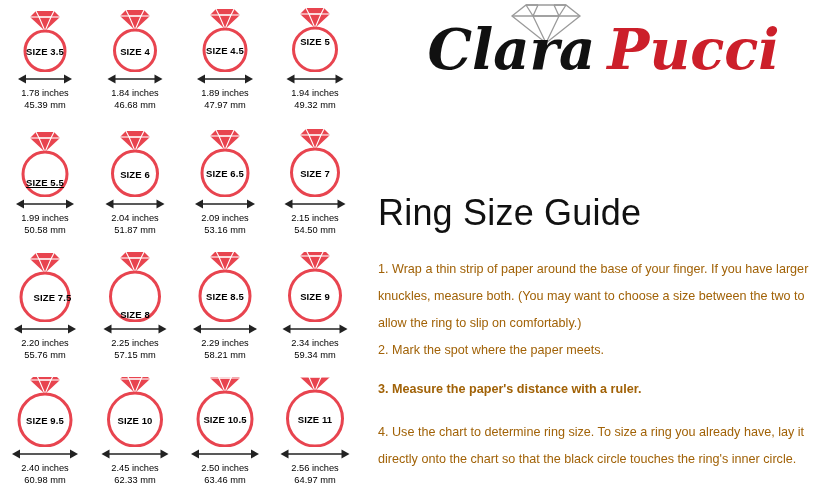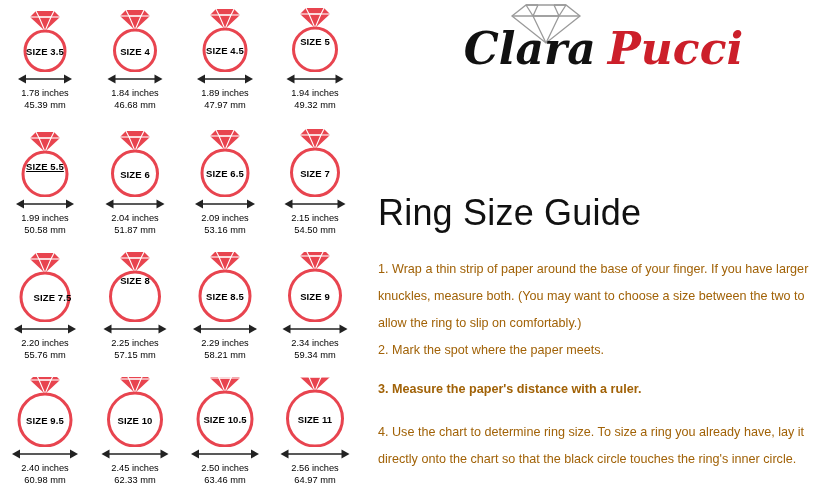--- a/index.html
+++ b/index.html
@@ -101,21 +101,21 @@
     left: 140px;
     top: 2px;
   }
   #logo-text {
     position: absolute;
     left: 0;
     top: 18px;
     width: 471px;
     text-align: center;
     font-family: "DejaVu Serif", serif;
-    font-size: 44px;
+    font-size: 56px;
     font-style: italic;
     font-weight: bold;
     white-space: nowrap;
     line-height: 62px;
   }
   #logo-text .clara { color: #111111; }
   #logo-text .pucci { color: #cc1f2a; margin-left: 12px; }
 
   #guide-title {
     position: absolute;
@@ -245,21 +245,21 @@
           <svg width="90" height="70" viewBox="0 0 90 70" aria-hidden="true">
             <g>
               <path d="M30 11 L36 5 L54 5 L60 11 L45 25 Z" fill="#e8444f"></path>
               <path d="M30 11 L60 11" stroke="#ffffff" stroke-width="1.1" fill="none"></path>
               <path d="M36 5 L39 11 L45 25" stroke="#ffffff" stroke-width="1.1" fill="none"></path>
               <path d="M54 5 L51 11 L45 25" stroke="#ffffff" stroke-width="1.1" fill="none"></path>
               <path d="M39 11 L51 11" stroke="#ffffff" stroke-width="1.1" fill="none"></path>
               <circle cx="45" cy="47" r="22" fill="none" stroke="#e8444f" stroke-width="3"></circle>
             </g>
           </svg>
-          <div class="size-label" style="top: 34px; text-decoration: underline;">SIZE 5.5</div>
+          <div class="size-label" style="top: 50px; text-decoration: underline;">SIZE 5.5</div>
         </div>
         <div class="arrow-row">
           <svg width="90" height="14" viewBox="0 0 90 14" aria-hidden="true">
             <line x1="22" y1="7" x2="68" y2="7" stroke="#222" stroke-width="1.6"></line>
             <polygon points="16,7 24,2.5 24,11.5" fill="#222"></polygon>
             <polygon points="74,7 66,2.5 66,11.5" fill="#222"></polygon>
           </svg>
         </div>
         <div class="meas"><span>1.99 inches</span><span class="mm">50.58 mm</span></div>
       </div>
@@ -360,21 +360,21 @@
           <svg width="90" height="70" viewBox="0 0 90 70" aria-hidden="true">
             <g>
               <path d="M30 6 L36 0 L54 0 L60 6 L45 20 Z" fill="#e8444f"></path>
               <path d="M30 6 L60 6" stroke="#ffffff" stroke-width="1.1" fill="none"></path>
               <path d="M36 0 L39 6 L45 20" stroke="#ffffff" stroke-width="1.1" fill="none"></path>
               <path d="M54 0 L51 6 L45 20" stroke="#ffffff" stroke-width="1.1" fill="none"></path>
               <path d="M39 6 L51 6" stroke="#ffffff" stroke-width="1.1" fill="none"></path>
               <circle cx="45" cy="44.5" r="24.5" fill="none" stroke="#e8444f" stroke-width="3"></circle>
             </g>
           </svg>
-          <div class="size-label" style="top: 23px;">SIZE 8</div>
+          <div class="size-label" style="top: 57px;">SIZE 8</div>
         </div>
         <div class="arrow-row">
           <svg width="90" height="14" viewBox="0 0 90 14" aria-hidden="true">
             <line x1="19.5" y1="7" x2="70.5" y2="7" stroke="#222" stroke-width="1.6"></line>
             <polygon points="13.5,7 21.5,2.5 21.5,11.5" fill="#222"></polygon>
             <polygon points="76.5,7 68.5,2.5 68.5,11.5" fill="#222"></polygon>
           </svg>
         </div>
         <div class="meas"><span>2.25 inches</span><span class="mm">57.15 mm</span></div>
       </div>

